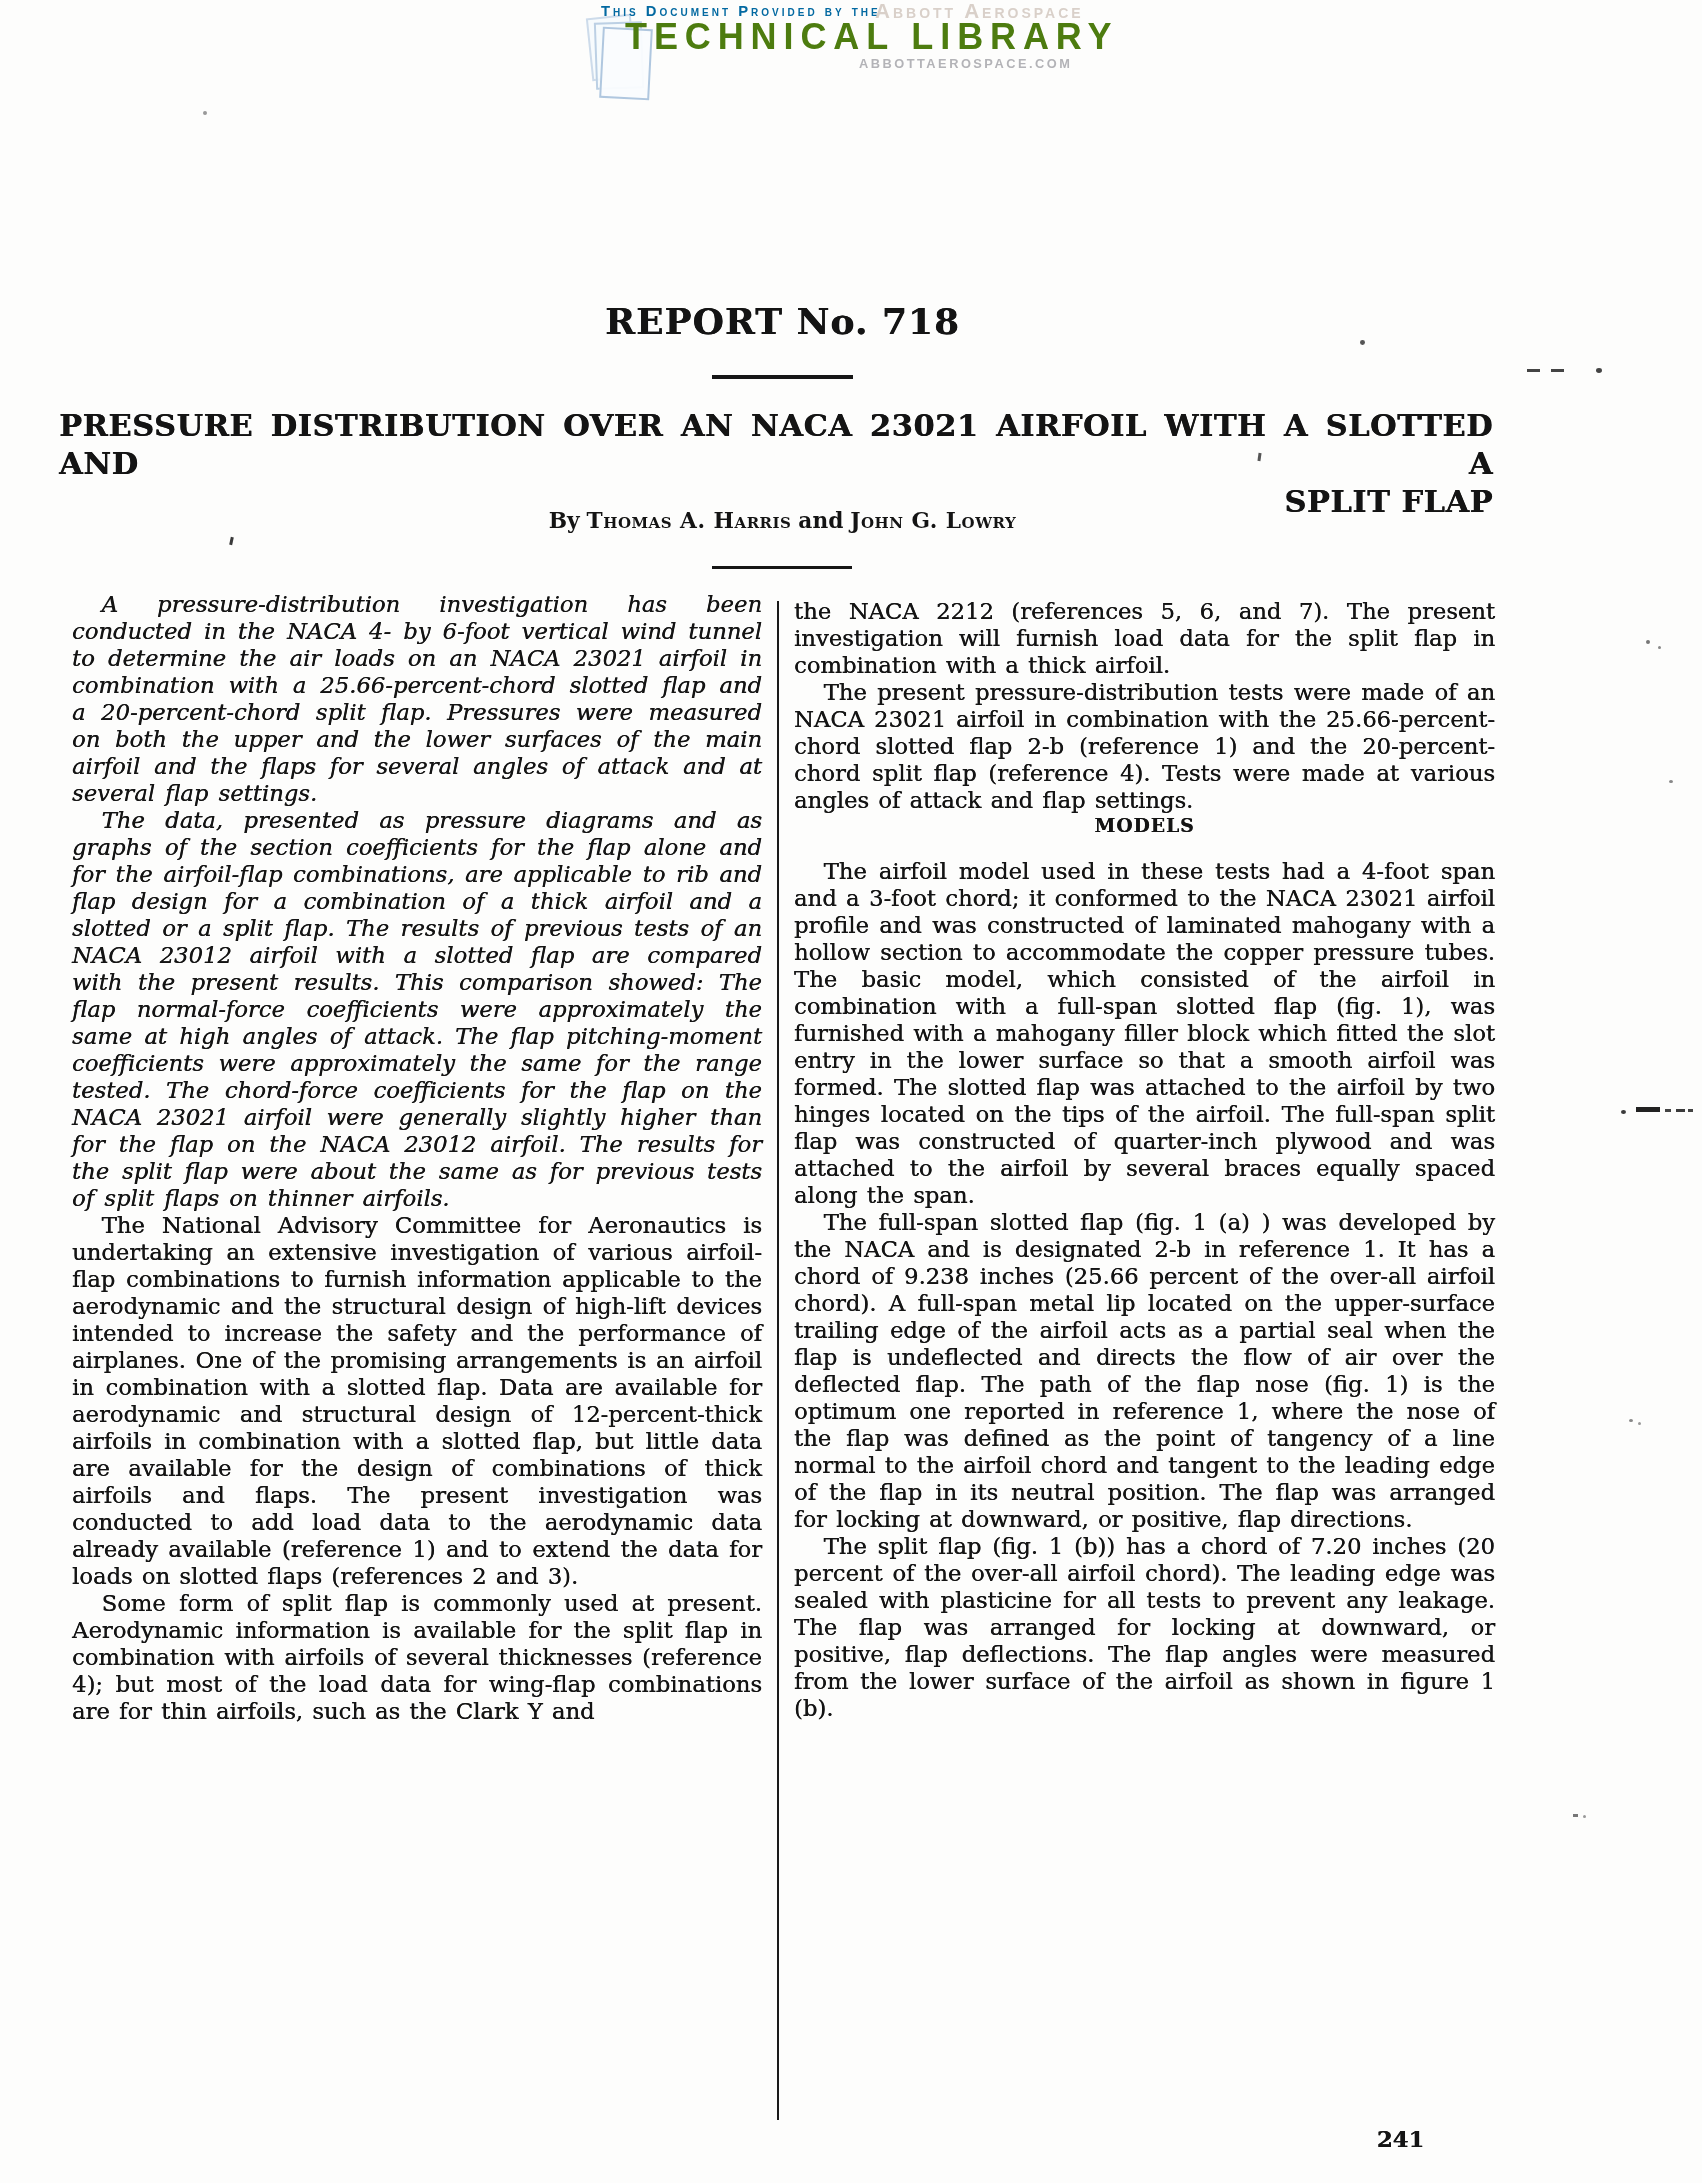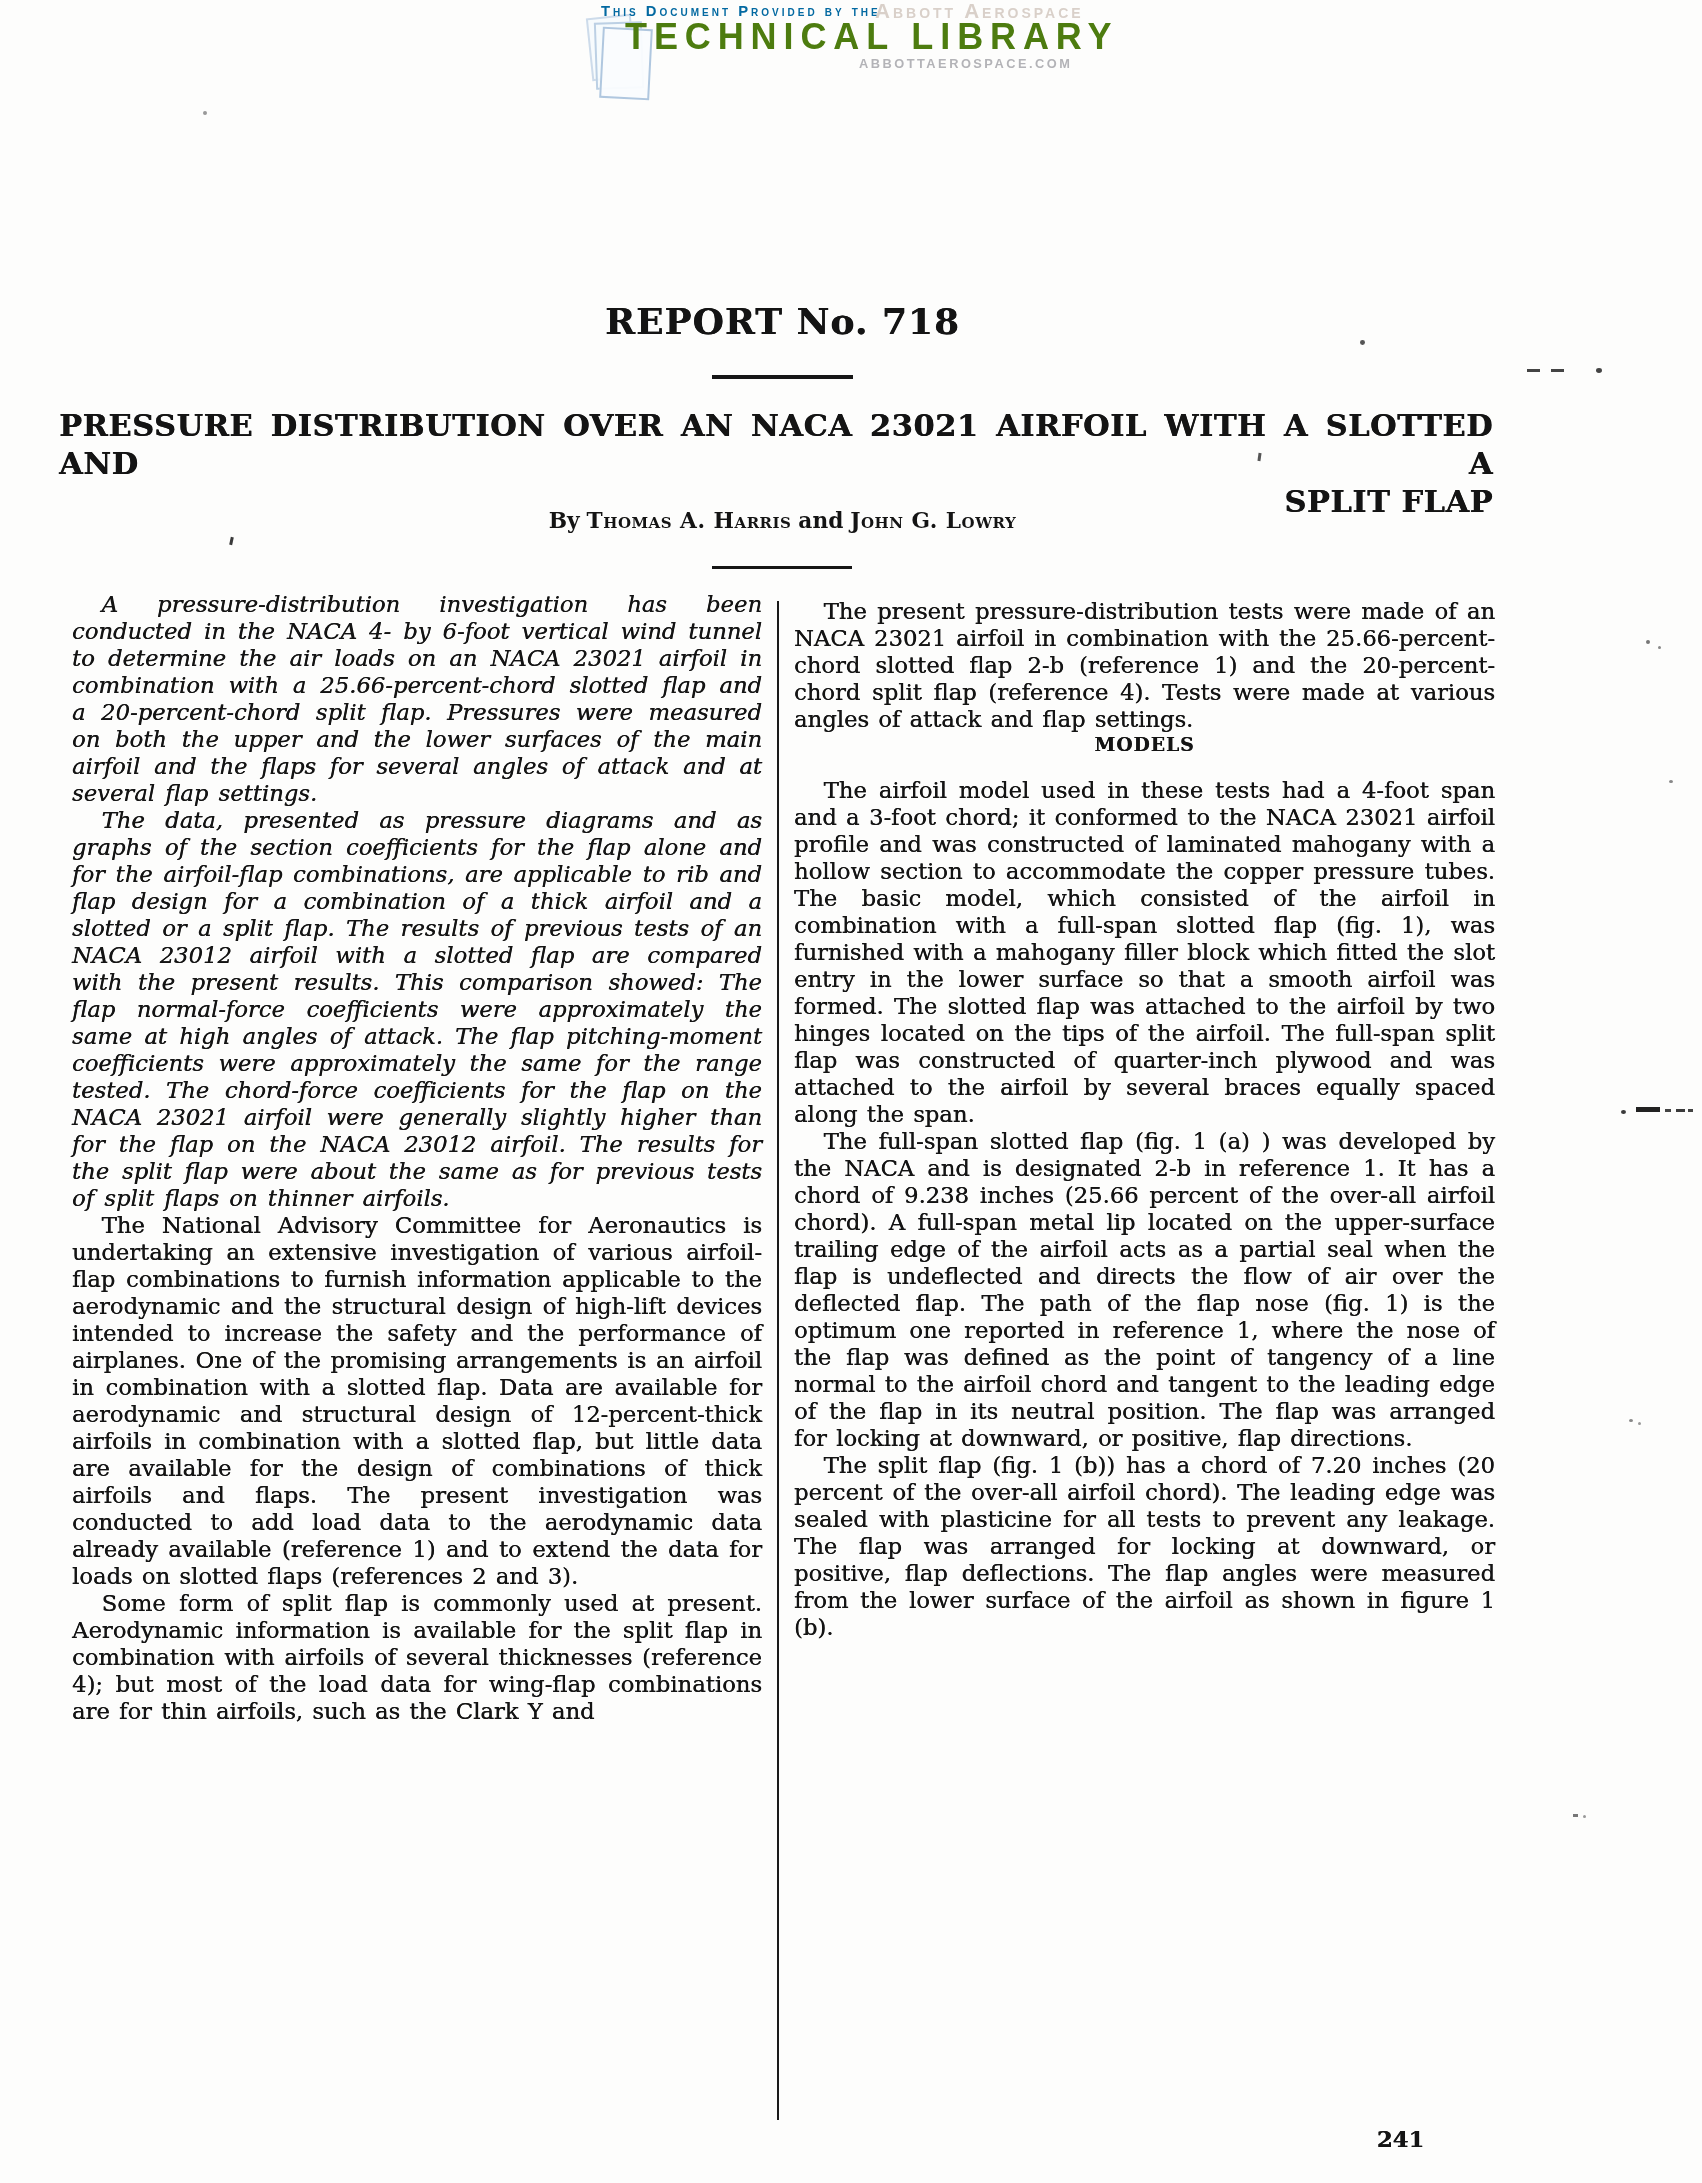--- a/index.html
+++ b/index.html
@@ -93,20 +93,21 @@
 <div id="col-divider"></div>
 
 <div id="col-left">
   <p class="bt it">A pressure-distribution investigation has been conducted in the NACA 4- by 6-foot vertical wind tunnel to determine the air loads on an NACA 23021 airfoil in combination with a 25.66-percent-chord slotted flap and a 20-percent-chord split flap.  Pressures were measured on both the upper and the lower surfaces of the main airfoil and the flaps for several angles of attack and at several flap settings.</p>
   <p class="bt it">The data, presented as pressure diagrams and as graphs of the section coefficients for the flap alone and for the airfoil-flap combinations, are applicable to rib and flap design for a combination of a thick airfoil and a slotted or a split flap.  The results of previous tests of an NACA 23012 airfoil with a slotted flap are compared with the present results.  This comparison showed: The flap normal-force coefficients were approximately the same at high angles of attack.  The flap pitching-moment coefficients were approximately the same for the range tested.  The chord-force coefficients for the flap on the NACA 23021 airfoil were generally slightly higher than for the flap on the NACA 23012 airfoil.  The results for the split flap were about the same as for previous tests of split flaps on thinner airfoils.</p>
   <p class="bt">The National Advisory Committee for Aeronautics is undertaking an extensive investigation of various airfoil-flap combinations to furnish information applicable to the aerodynamic and the structural design of high-lift devices intended to increase the safety and the performance of airplanes.  One of the promising arrangements is an airfoil in combination with a slotted flap.  Data are available for aerodynamic and structural design of 12-percent-thick airfoils in combination with a slotted flap, but little data are available for the design of combinations of thick airfoils and flaps.  The present investigation was conducted to add load data to the aerodynamic data already available (reference 1) and to extend the data for loads on slotted flaps (references 2 and 3).</p>
   <p class="bt">Some form of split flap is commonly used at present.  Aerodynamic information is available for the split flap in combination with airfoils of several thicknesses (reference 4); but most of the load data for wing-flap combinations are for thin airfoils, such as the Clark Y and</p>
 </div>
 
 <div id="col-right">
+  <p class="bt noind">the NACA 2212 (references 5, 6, and 7).  The present investigation will furnish load data for the split flap in combination with a thick airfoil.</p>
   <p class="bt">The present pressure-distribution tests were made of an NACA 23021 airfoil in combination with the 25.66-percent-chord slotted flap 2-b (reference 1) and the 20-percent-chord split flap (reference 4).  Tests were made at various angles of attack and flap settings.</p>
   <h3 id="models-heading" class="sec-head">MODELS</h3>
   <p class="bt">The airfoil model used in these tests had a 4-foot span and a 3-foot chord; it conformed to the NACA 23021 airfoil profile and was constructed of laminated mahogany with a hollow section to accommodate the copper pressure tubes.  The basic model, which consisted of the airfoil in combination with a full-span slotted flap (fig. 1), was furnished with a mahogany filler block which fitted the slot entry in the lower surface so that a smooth airfoil was formed.  The slotted flap was attached to the airfoil by two hinges located on the tips of the airfoil.  The full-span split flap was constructed of quarter-inch plywood and was attached to the airfoil by several braces equally spaced along the span.</p>
   <p class="bt">The full-span slotted flap (fig. 1 (a) ) was developed by the NACA and is designated 2-b in reference 1.  It has a chord of 9.238 inches (25.66 percent of the over-all airfoil chord).  A full-span metal lip located on the upper-surface trailing edge of the airfoil acts as a partial seal when the flap is undeflected and directs the flow of air over the deflected flap.  The path of the flap nose (fig. 1) is the optimum one reported in reference 1, where the nose of the flap was defined as the point of tangency of a line normal to the airfoil chord and tangent to the leading edge of the flap in its neutral position.  The flap was arranged for locking at downward, or positive, flap directions.</p>
   <p class="bt">The split flap (fig. 1 (b)) has a chord of 7.20 inches (20 percent of the over-all airfoil chord).  The leading edge was sealed with plasticine for all tests to prevent any leakage.  The flap was arranged for locking at downward, or positive, flap deflections.  The flap angles were measured from the lower surface of the airfoil as shown in figure 1 (b).</p>
 </div>
 
 <div id="page-number">241</div>
 
 <div class="art dot" style="left:203px;top:111px;width:3.9px;height:3.9px;background:#999;"></div>

